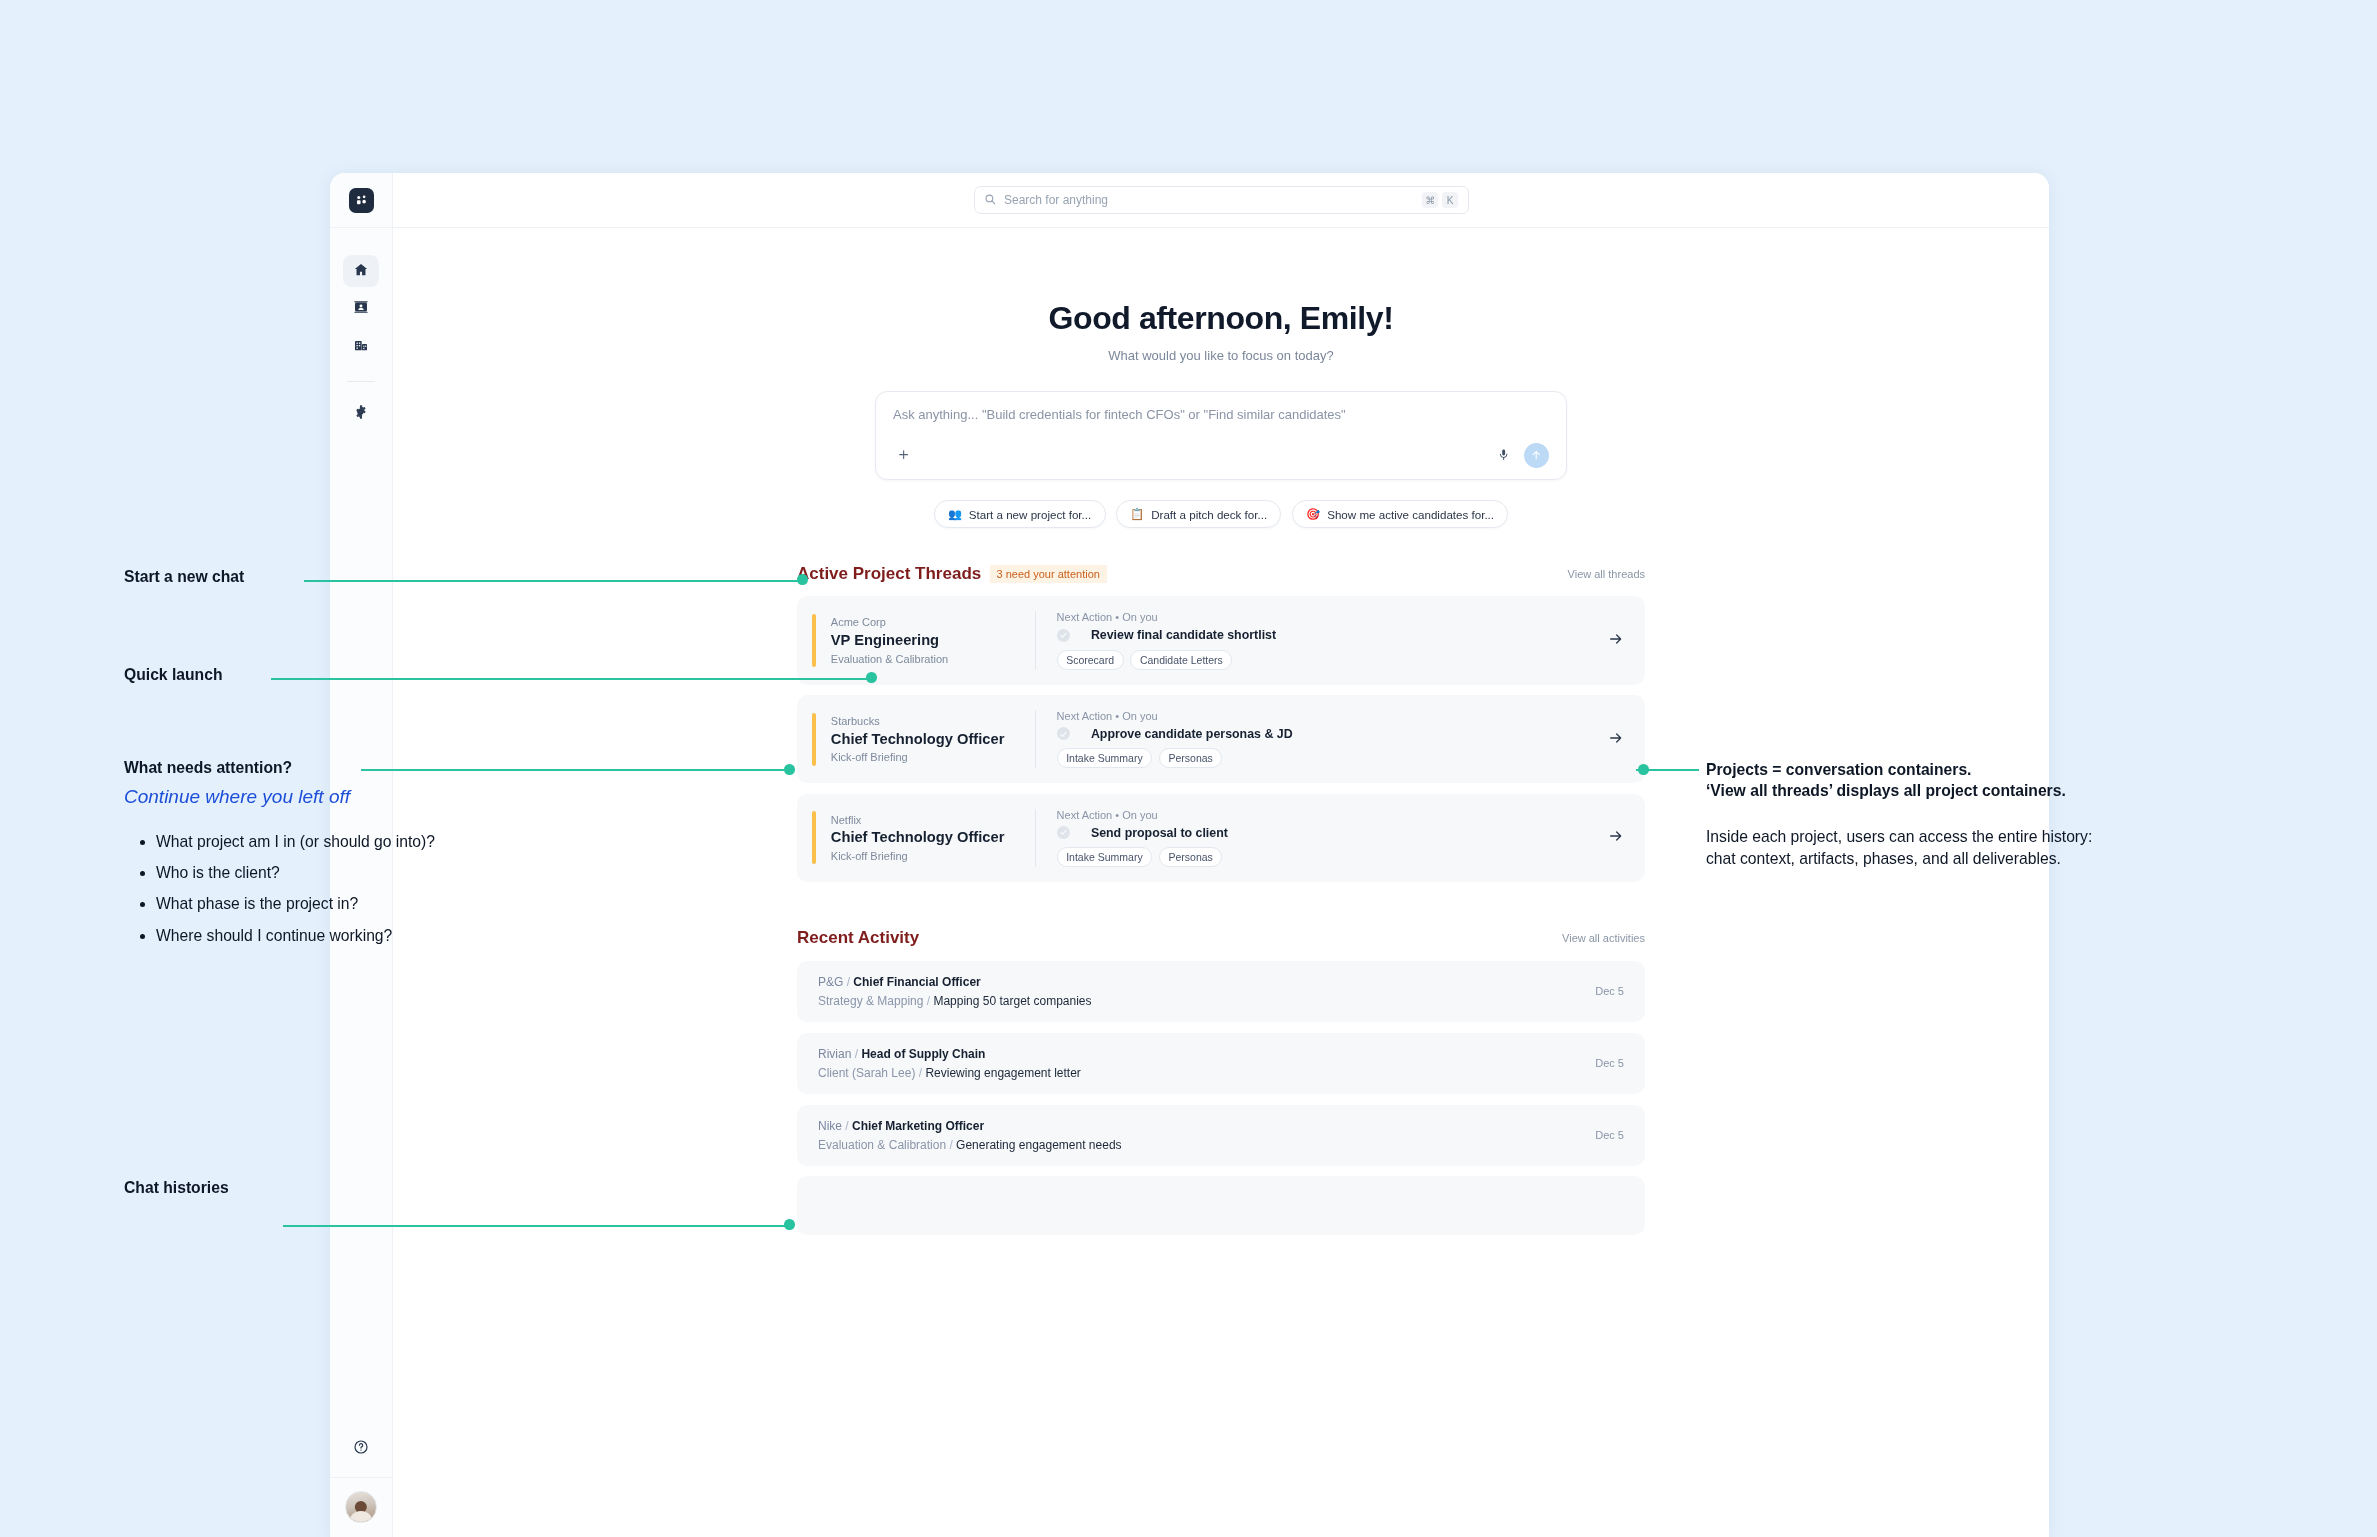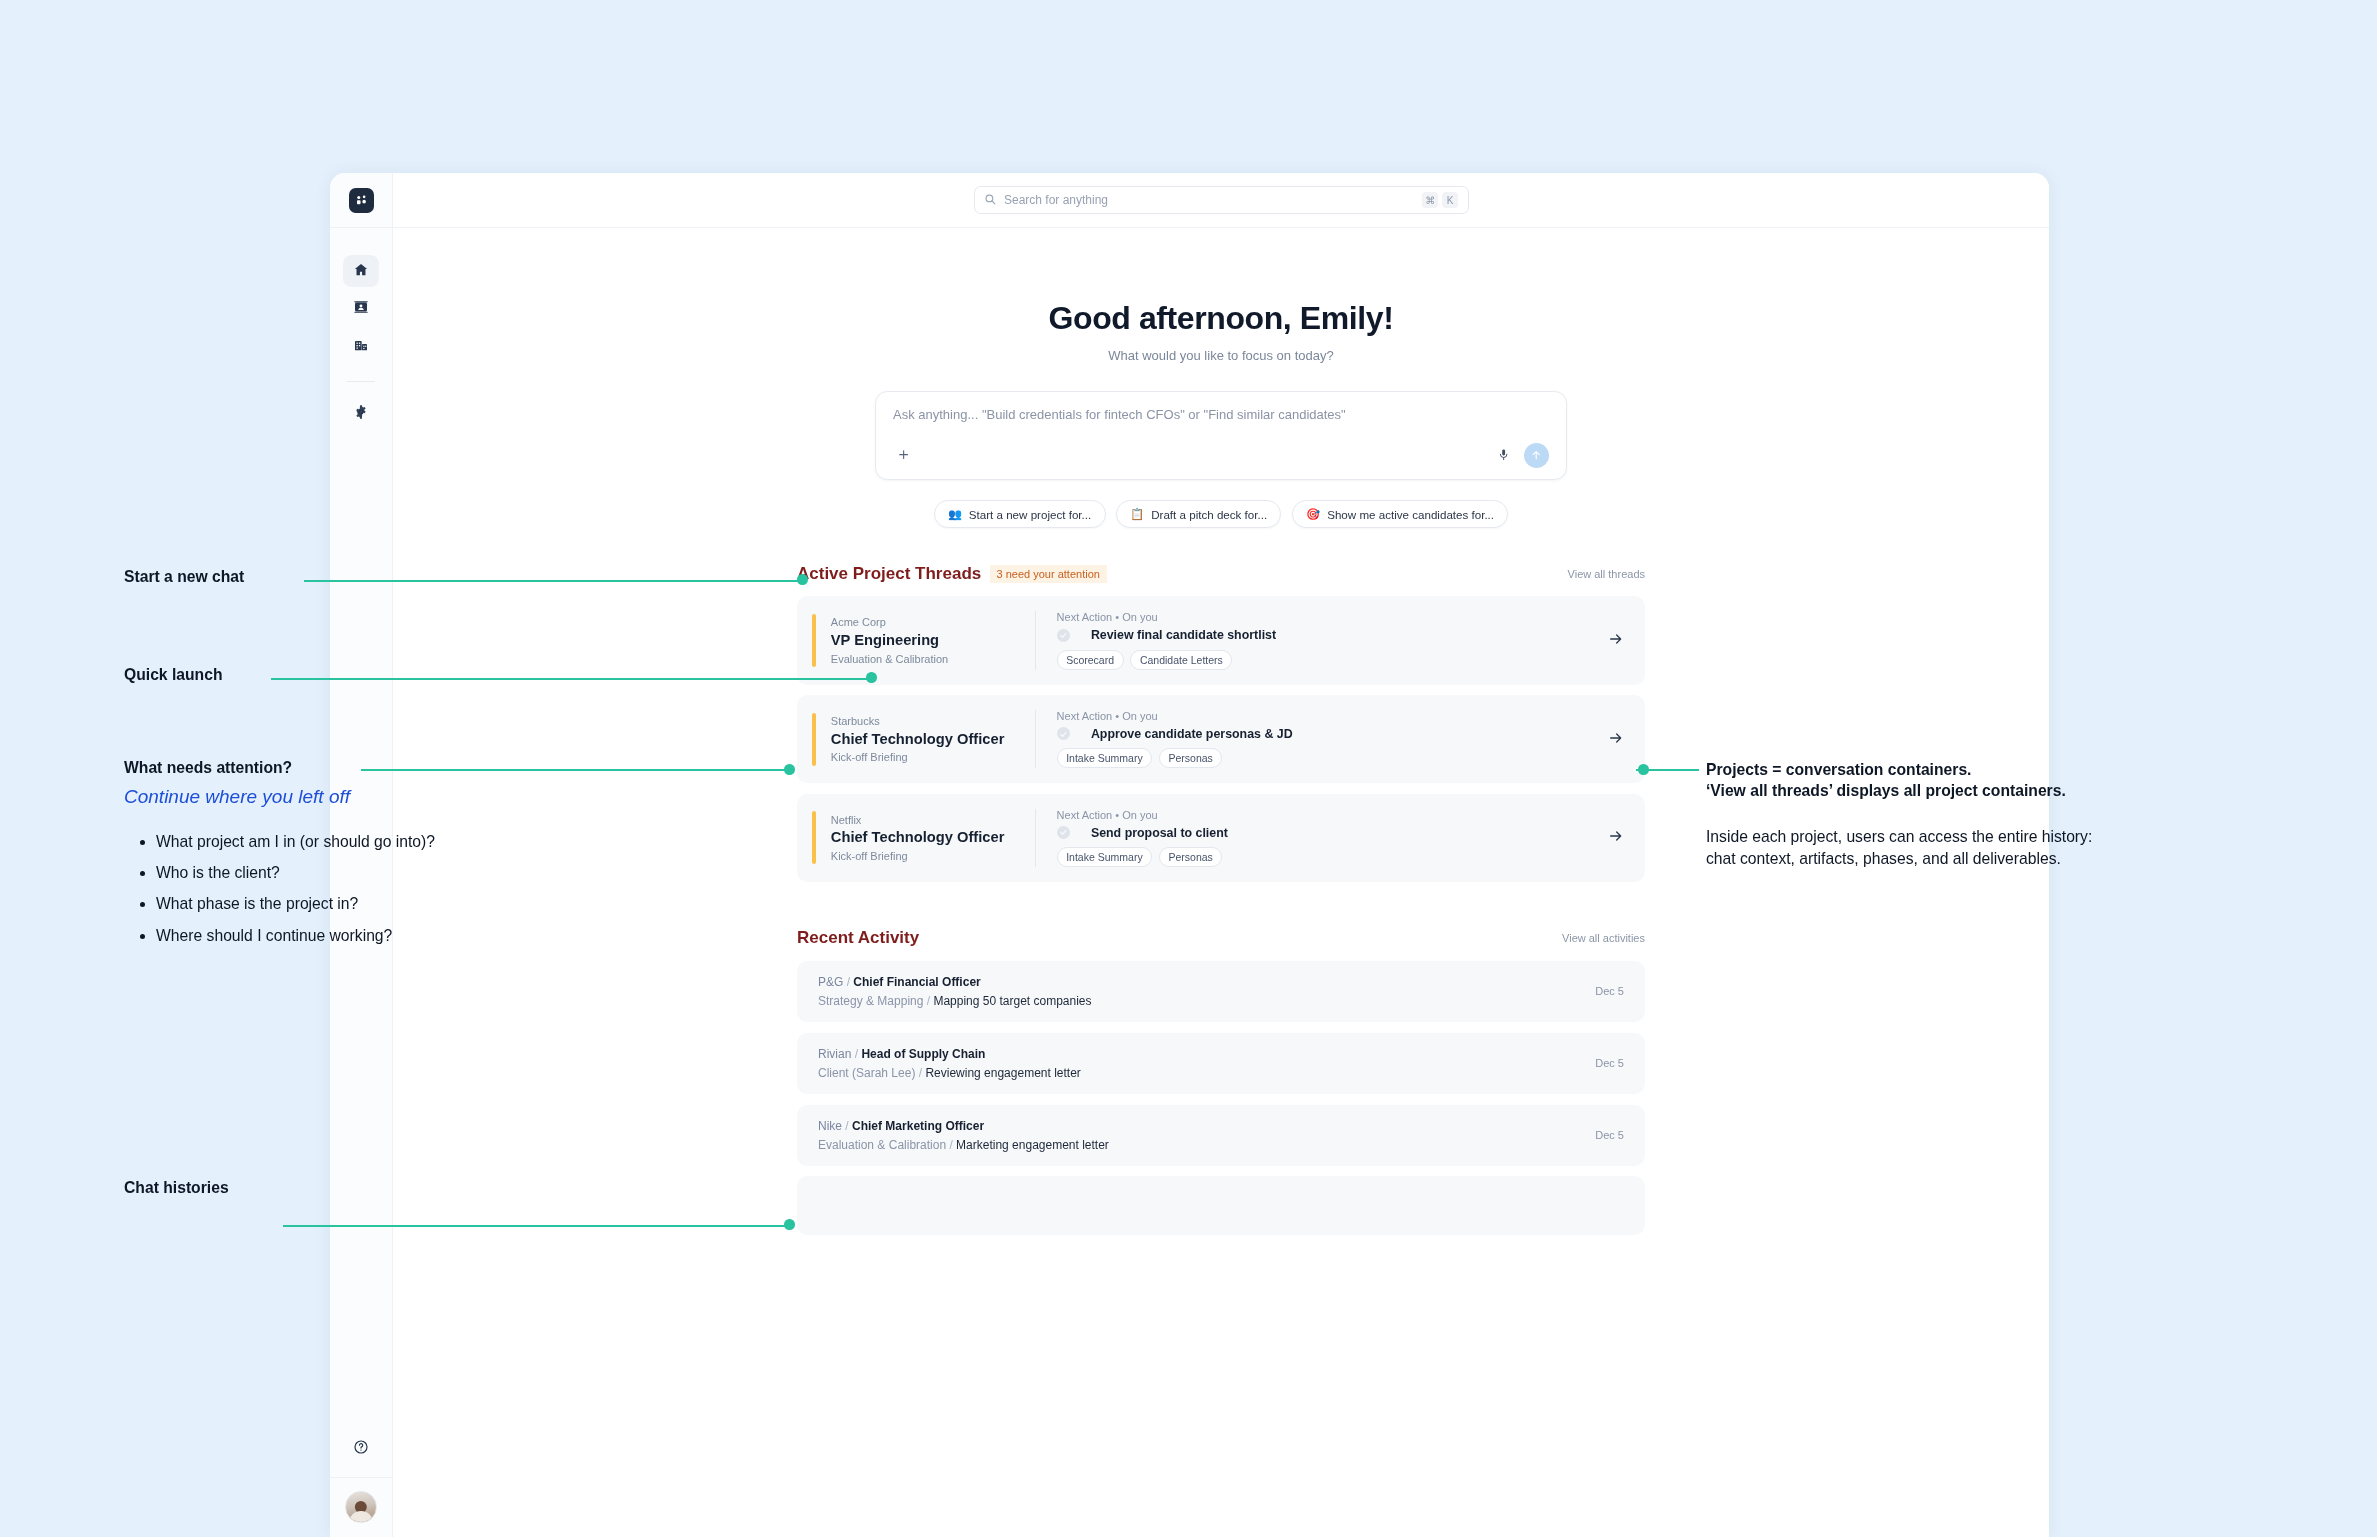--- a/index.html
+++ b/index.html
@@ -518,21 +518,21 @@
           <div class="activity-card">
             <div class="act-left">
               <div class="act-line1">
                 <span class="act-co">Nike</span>
                 <span class="act-sep"> / </span>
                 <span class="act-role">Chief Marketing Officer</span>
               </div>
               <div class="act-line2">
                 <span class="act-phase">Evaluation &amp; Calibration</span>
                 <span class="act-sep"> / </span>
-                <span class="act-task">Marketing engagement letter</span>
+                <span class="act-task">Generating engagement needs</span>
               </div>
             </div>
             <div class="act-date">Dec 5</div>
           </div>
 
           <div class="activity-card" style="min-height:59px"></div>
         </div>
 
       </div>
     </div>

